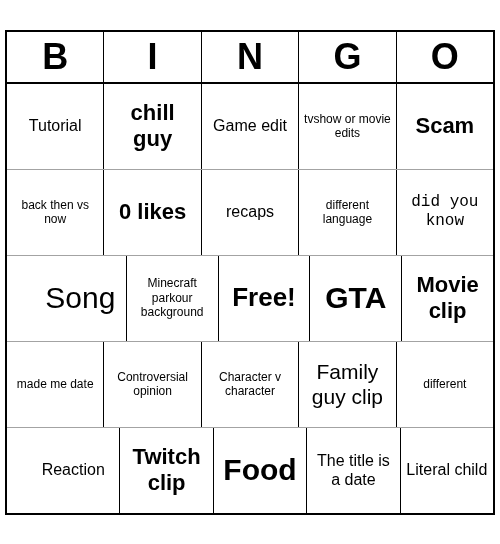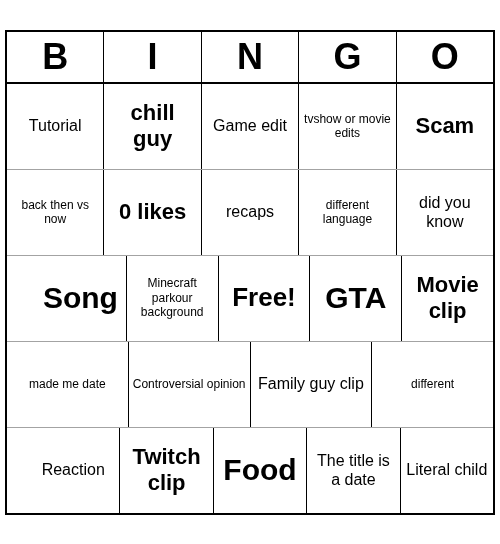--- a/index.html
+++ b/index.html
@@ -92,33 +92,34 @@
         <div class="bingo-cell" style="font-size: 22px; font-weight: bold;">chill guy</div>
         <div class="bingo-cell" style="font-size: 16px;">Game edit</div>
         <div class="bingo-cell" style="font-size: 12px;">tvshow or movie edits</div>
         <div class="bingo-cell" style="font-size: 22px; font-weight: bold;">Scam</div>
       </div>
       <div class="bingo-row">
         <div class="bingo-cell" style="font-size: 12px; text-align: center;">back then vs now</div>
         <div class="bingo-cell" style="font-size: 22px; font-weight: bold;">0 likes</div>
         <div class="bingo-cell" style="font-size: 16px;">recaps</div>
         <div class="bingo-cell" style="font-size: 12px;">different language</div>
-        <div class="bingo-cell" style="font-size: 16px;">did you know</div>
+        <div class="bingo-cell" style="font-size: 16px; font-family: Liberation Mono, monospace;">did you know</div>
       </div>
       <div class="bingo-row">
-        <div class="bingo-cell" style="font-size: 30px; font-weight: bold; padding-left: 32px;">Song</div>
+        <div class="bingo-cell" style="font-size: 30px; font-weight: normal; padding-left: 32px;">Song</div>
         <div class="bingo-cell" style="font-size: 12px;">Minecraft parkour background</div>
         <div class="bingo-cell" style="font-size: 26px; font-weight: bold;">Free!</div>
         <div class="bingo-cell" style="font-size: 30px; font-weight: bold;">GTA</div>
         <div class="bingo-cell" style="font-size: 22px; font-weight: bold;">Movie clip</div>
       </div>
       <div class="bingo-row">
         <div class="bingo-cell" style="font-size: 12px;">made me date</div>
         <div class="bingo-cell" style="font-size: 12px;">Controversial opinion</div>
-        <div class="bingo-cell" style="font-size: 16px;">Family guy clip</div>
+        <div class="bingo-cell" style="font-size: 12px;">Character v character</div>
+        <div class="bingo-cell" style="font-size: 21px;">Family guy clip</div>
         <div class="bingo-cell" style="font-size: 12px;">different</div>
       </div>
       <div class="bingo-row">
         <div class="bingo-cell" style="font-size: 16px; padding-left: 24px;">Reaction</div>
         <div class="bingo-cell" style="font-size: 22px; font-weight: bold;">Twitch clip</div>
         <div class="bingo-cell" style="font-size: 30px; font-weight: bold;">Food</div>
         <div class="bingo-cell" style="font-size: 16px;">The title is a date</div>
         <div class="bingo-cell" style="font-size: 16px;">Literal child</div>
       </div>
     </div>

